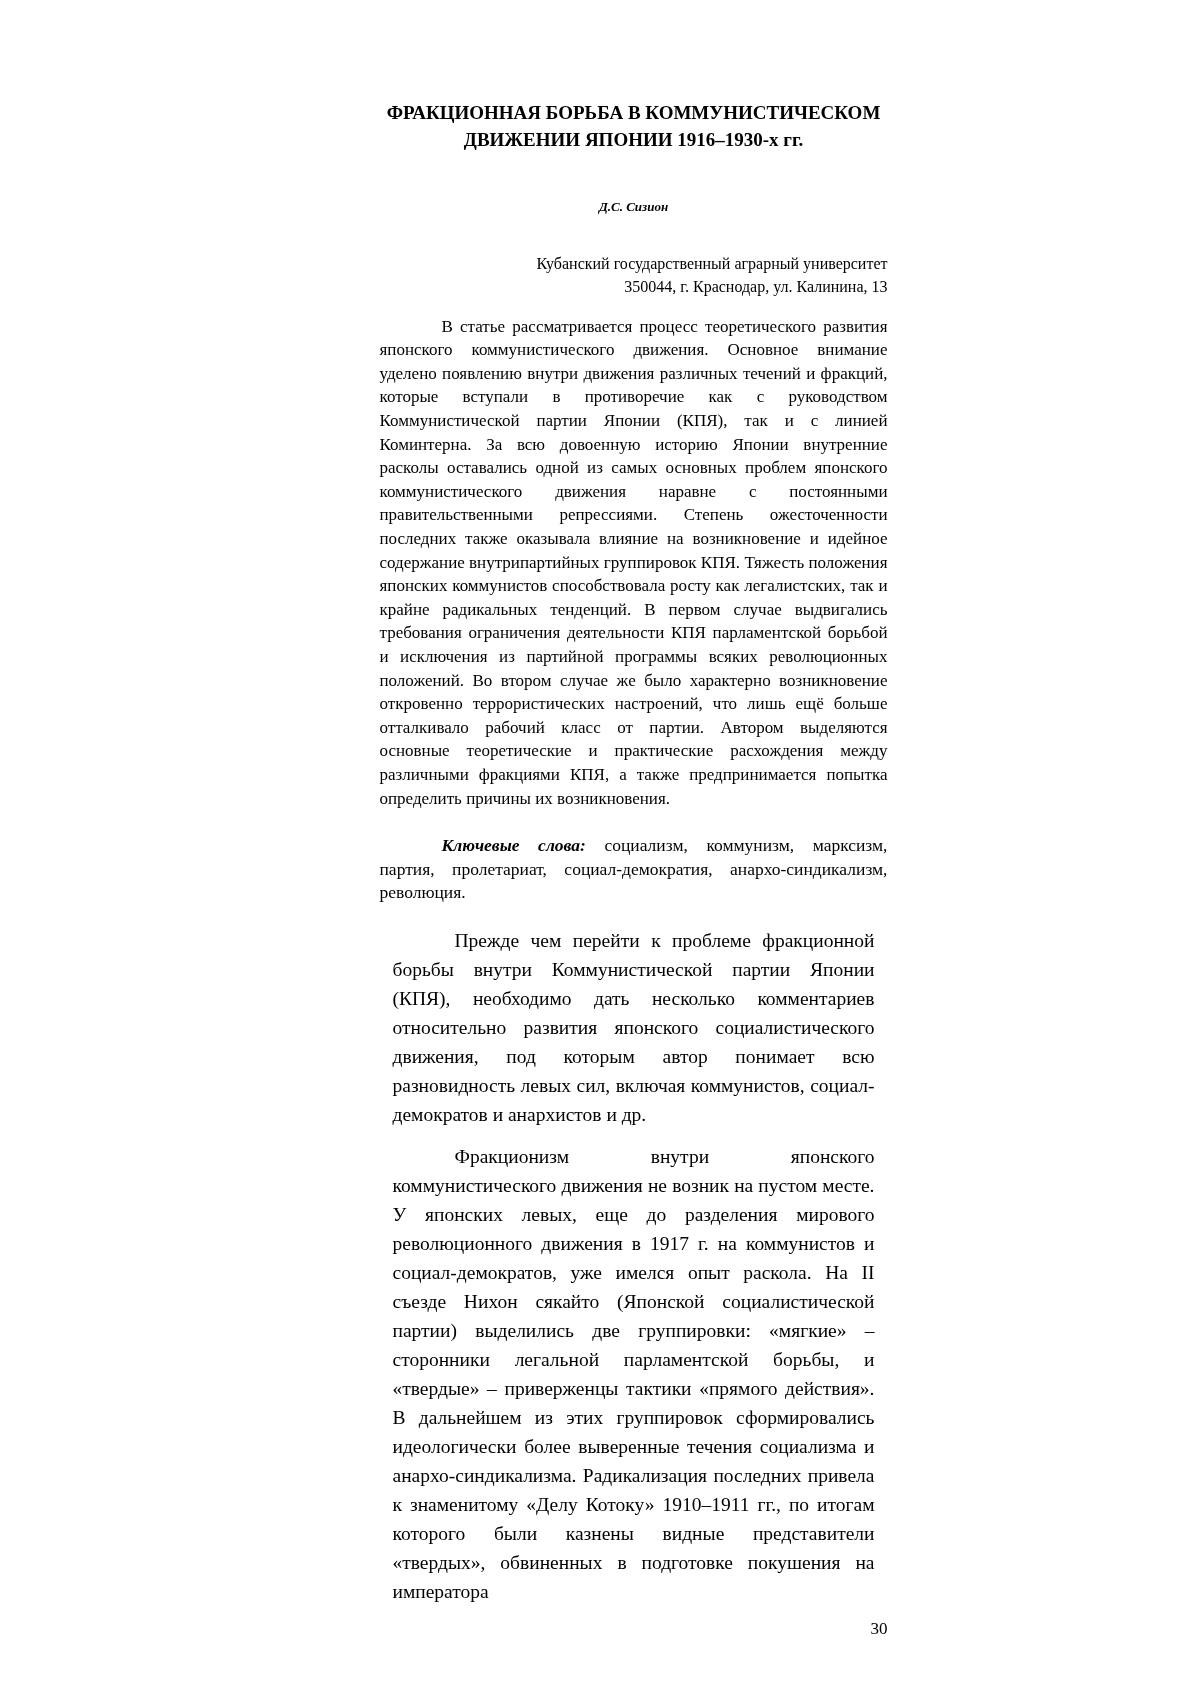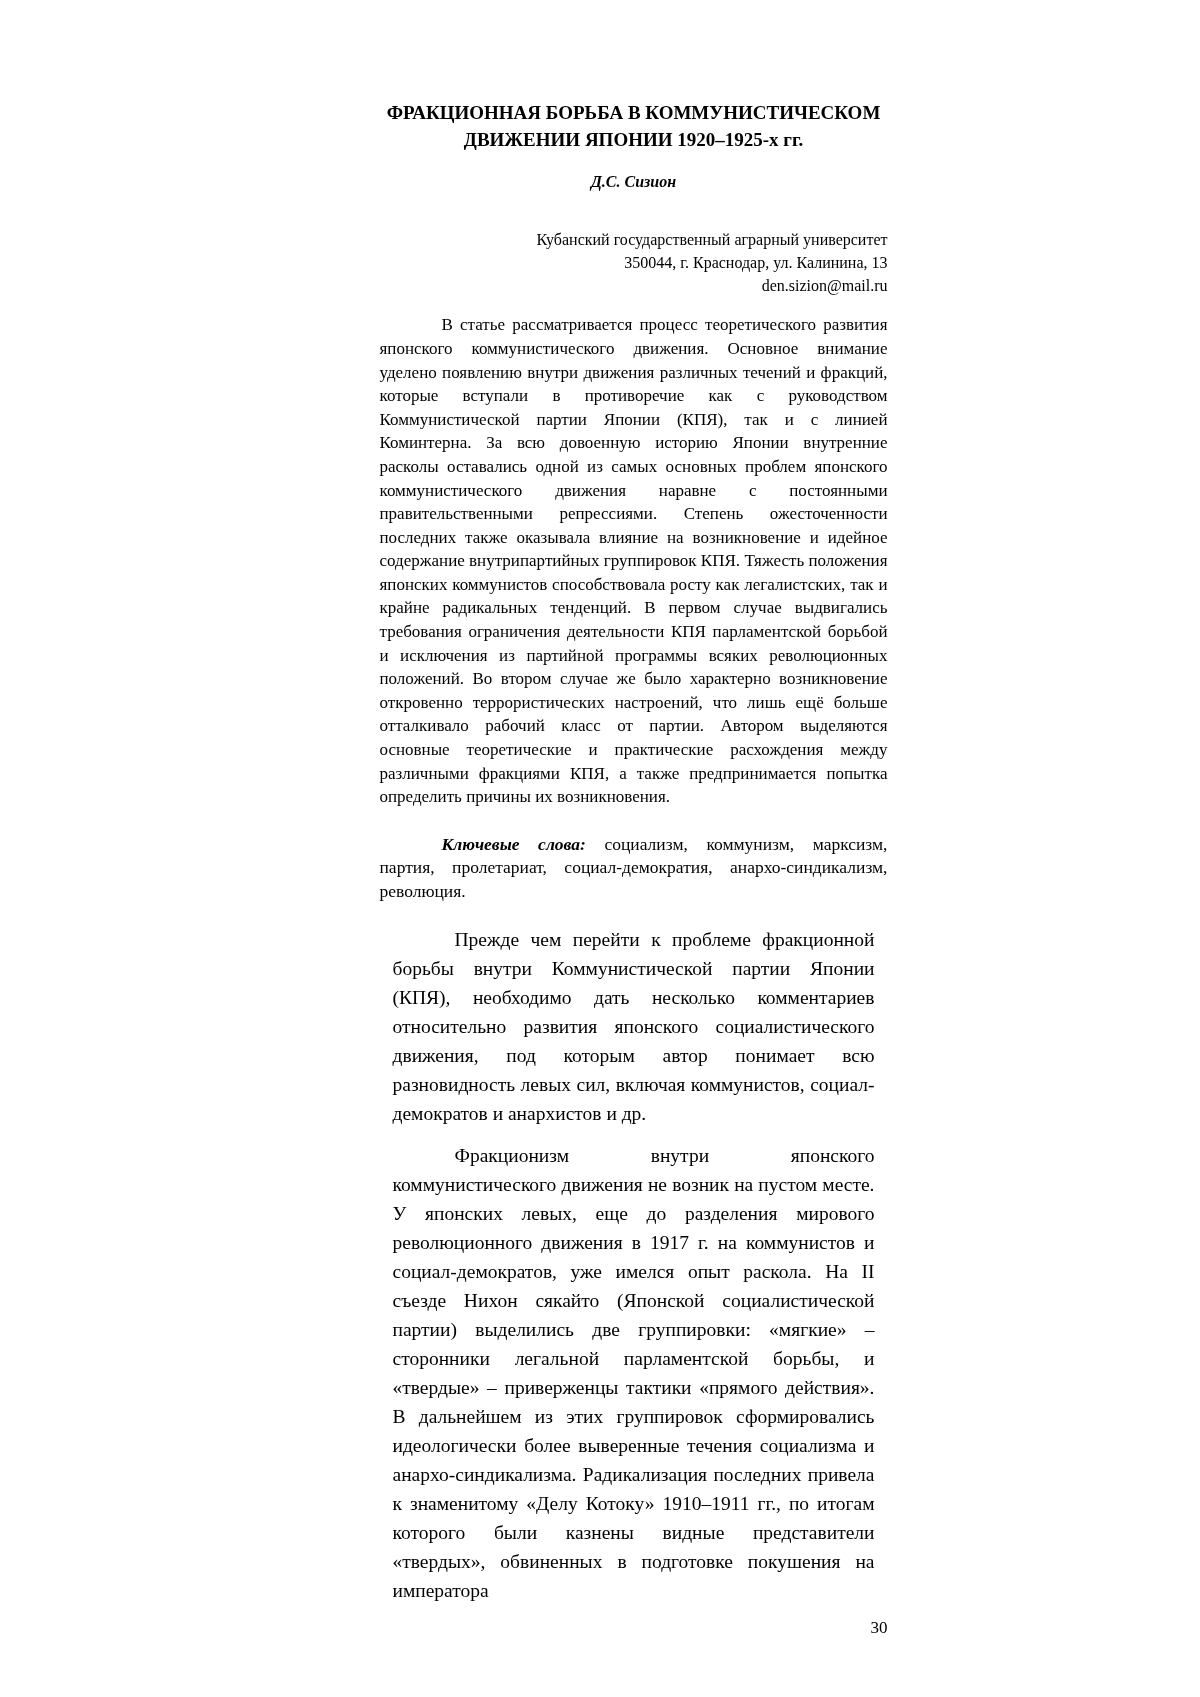--- a/index.html
+++ b/index.html
@@ -21,25 +21,25 @@
   }
   .title {
     font-size: 19px;
     font-weight: bold;
     text-align: center;
     line-height: 1.4;
     margin: 0;
   }
   .title .title-line { display: block; }
   .author {
-    font-size: 16px;
+    font-size: 13px;
     font-weight: bold;
     font-style: italic;
     text-align: center;
-    margin-top: 20px;
+    margin-top: 46px;
   }
   .affiliation {
     font-size: 16px;
     text-align: right;
     line-height: 1.42;
     margin-top: 38px;
   }
   .affiliation span { display: block; }
   .abstract {
     margin-top: 16px;
@@ -74,29 +74,28 @@
   }
   p { margin: 0; }
 </style>
 </head>
 <body>
 
 <div class="page">
 
   <h1 class="title">
     <span class="title-line">ФРАКЦИОННАЯ БОРЬБА В КОММУНИСТИЧЕСКОМ</span>
-    <span class="title-line">ДВИЖЕНИИ ЯПОНИИ 1920–1925-х гг.</span>
+    <span class="title-line">ДВИЖЕНИИ ЯПОНИИ 1916–1930-х гг.</span>
   </h1>
 
   <div class="author">Д.С. Сизион</div>
 
   <div class="affiliation">
     <span>Кубанский государственный аграрный университет</span>
     <span>350044, г. Краснодар, ул. Калинина, 13</span>
-    <span>den.sizion@mail.ru</span>
   </div>
 
   <p class="abstract">В статье рассматривается процесс теоретического развития японского коммунистического движения. Основное внимание уделено появлению внутри движения различных течений и фракций, которые вступали в противоречие как с руководством Коммунистической партии Японии (КПЯ), так и с линией Коминтерна. За всю довоенную историю Японии внутренние расколы оставались одной из самых основных проблем японского коммунистического движения наравне с постоянными правительственными репрессиями. Степень ожесточенности последних также оказывала влияние на возникновение и идейное содержание внутрипартийных группировок КПЯ. Тяжесть положения японских коммунистов способствовала росту как легалистских, так и крайне радикальных тенденций. В первом случае выдвигались требования ограничения деятельности КПЯ парламентской борьбой и исключения из партийной программы всяких революционных положений. Во втором случае же было характерно возникновение откровенно террористических настроений, что лишь ещё больше отталкивало рабочий класс от партии. Автором выделяются основные теоретические и практические расхождения между различными фракциями КПЯ, а также предпринимается попытка определить причины их возникновения.</p>
 
   <p class="keywords"><span class="kw-label">Ключевые слова:</span> <span>социализм, коммунизм, марксизм, партия, пролетариат, социал-демократия, анархо-синдикализм, революция.</span></p>
 
   <p class="body-paragraph">Прежде чем перейти к проблеме фракционной борьбы внутри Коммунистической партии Японии (КПЯ), необходимо дать несколько комментариев относительно развития японского социалистического движения, под которым автор понимает всю разновидность левых сил, включая коммунистов, социал-демократов и анархистов и др.</p>
 
   <p class="body-paragraph">Фракционизм внутри японского коммунистического движения не возник на пустом месте. У японских левых, еще до разделения мирового революционного движения в 1917 г. на коммунистов и социал-демократов, уже имелся опыт раскола. На II съезде Нихон сякайто (Японской социалистической партии) выделились две группировки: «мягкие» – сторонники легальной парламентской борьбы, и «твердые» – приверженцы тактики «прямого действия». В дальнейшем из этих группировок сформировались идеологически более выверенные течения социализма и анархо-синдикализма. Радикализация последних привела к знаменитому «Делу Котоку» 1910–1911 гг., по итогам которого были казнены видные представители «твердых», обвиненных в подготовке покушения на императора</p>
 

